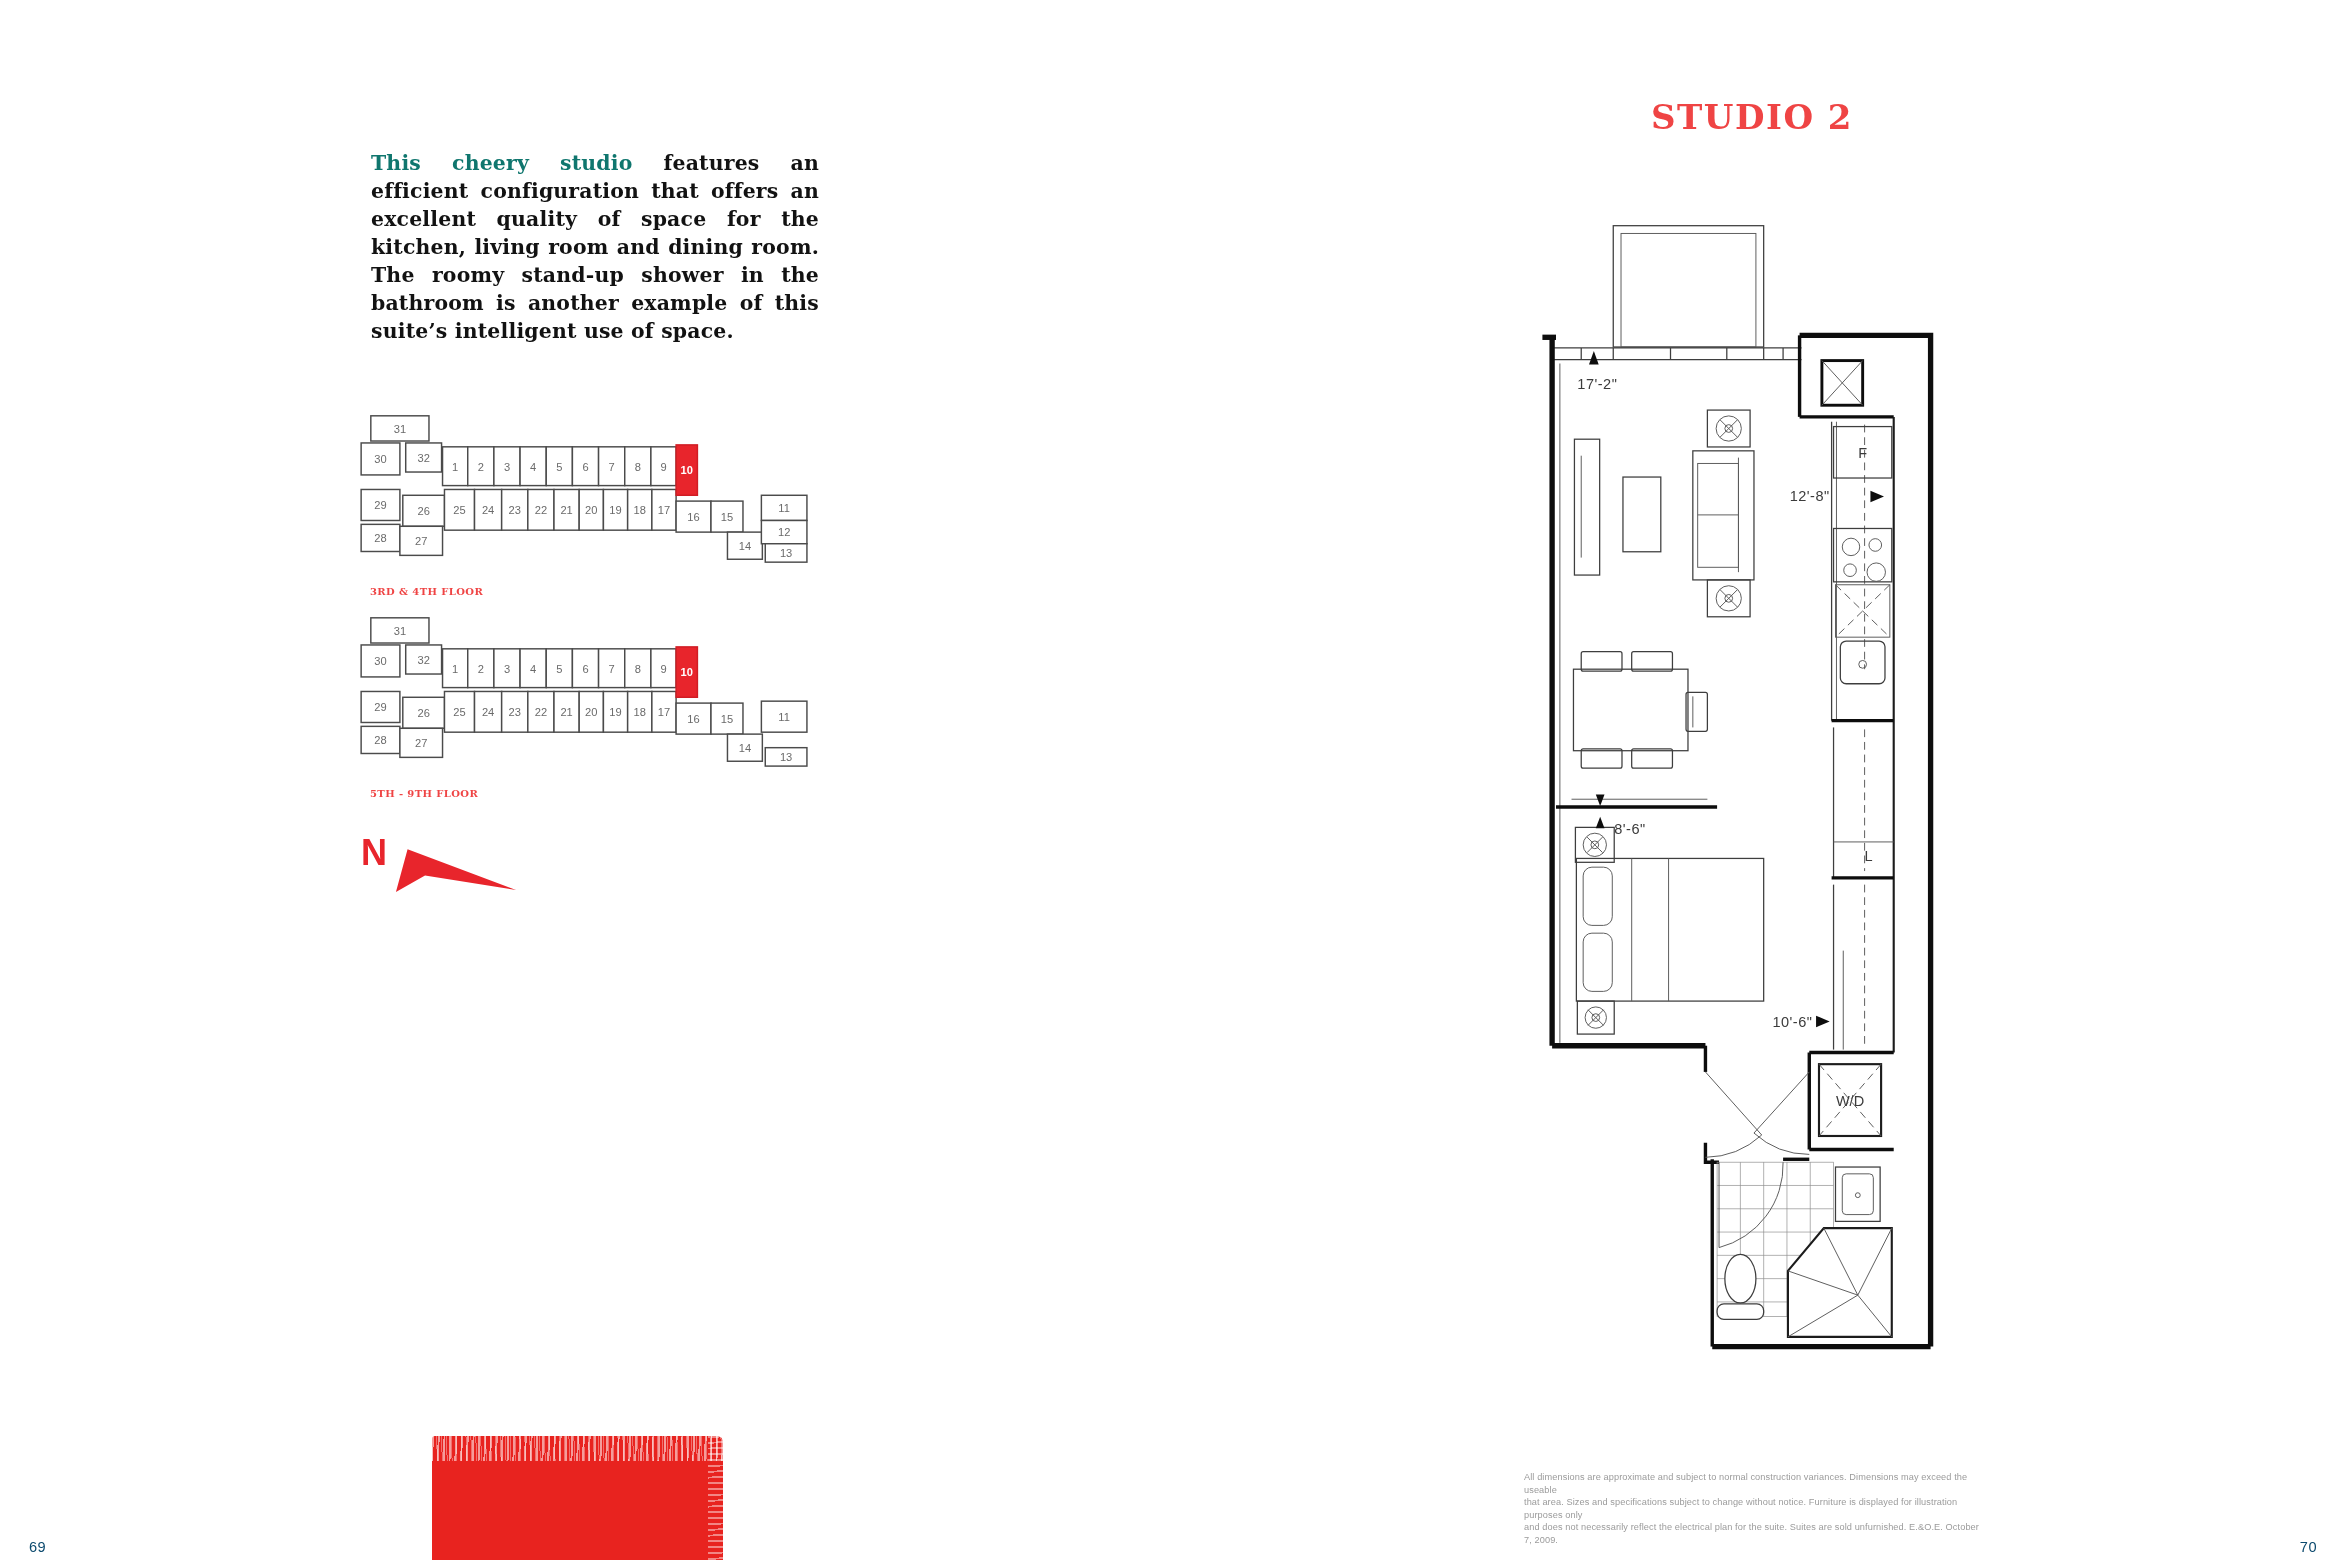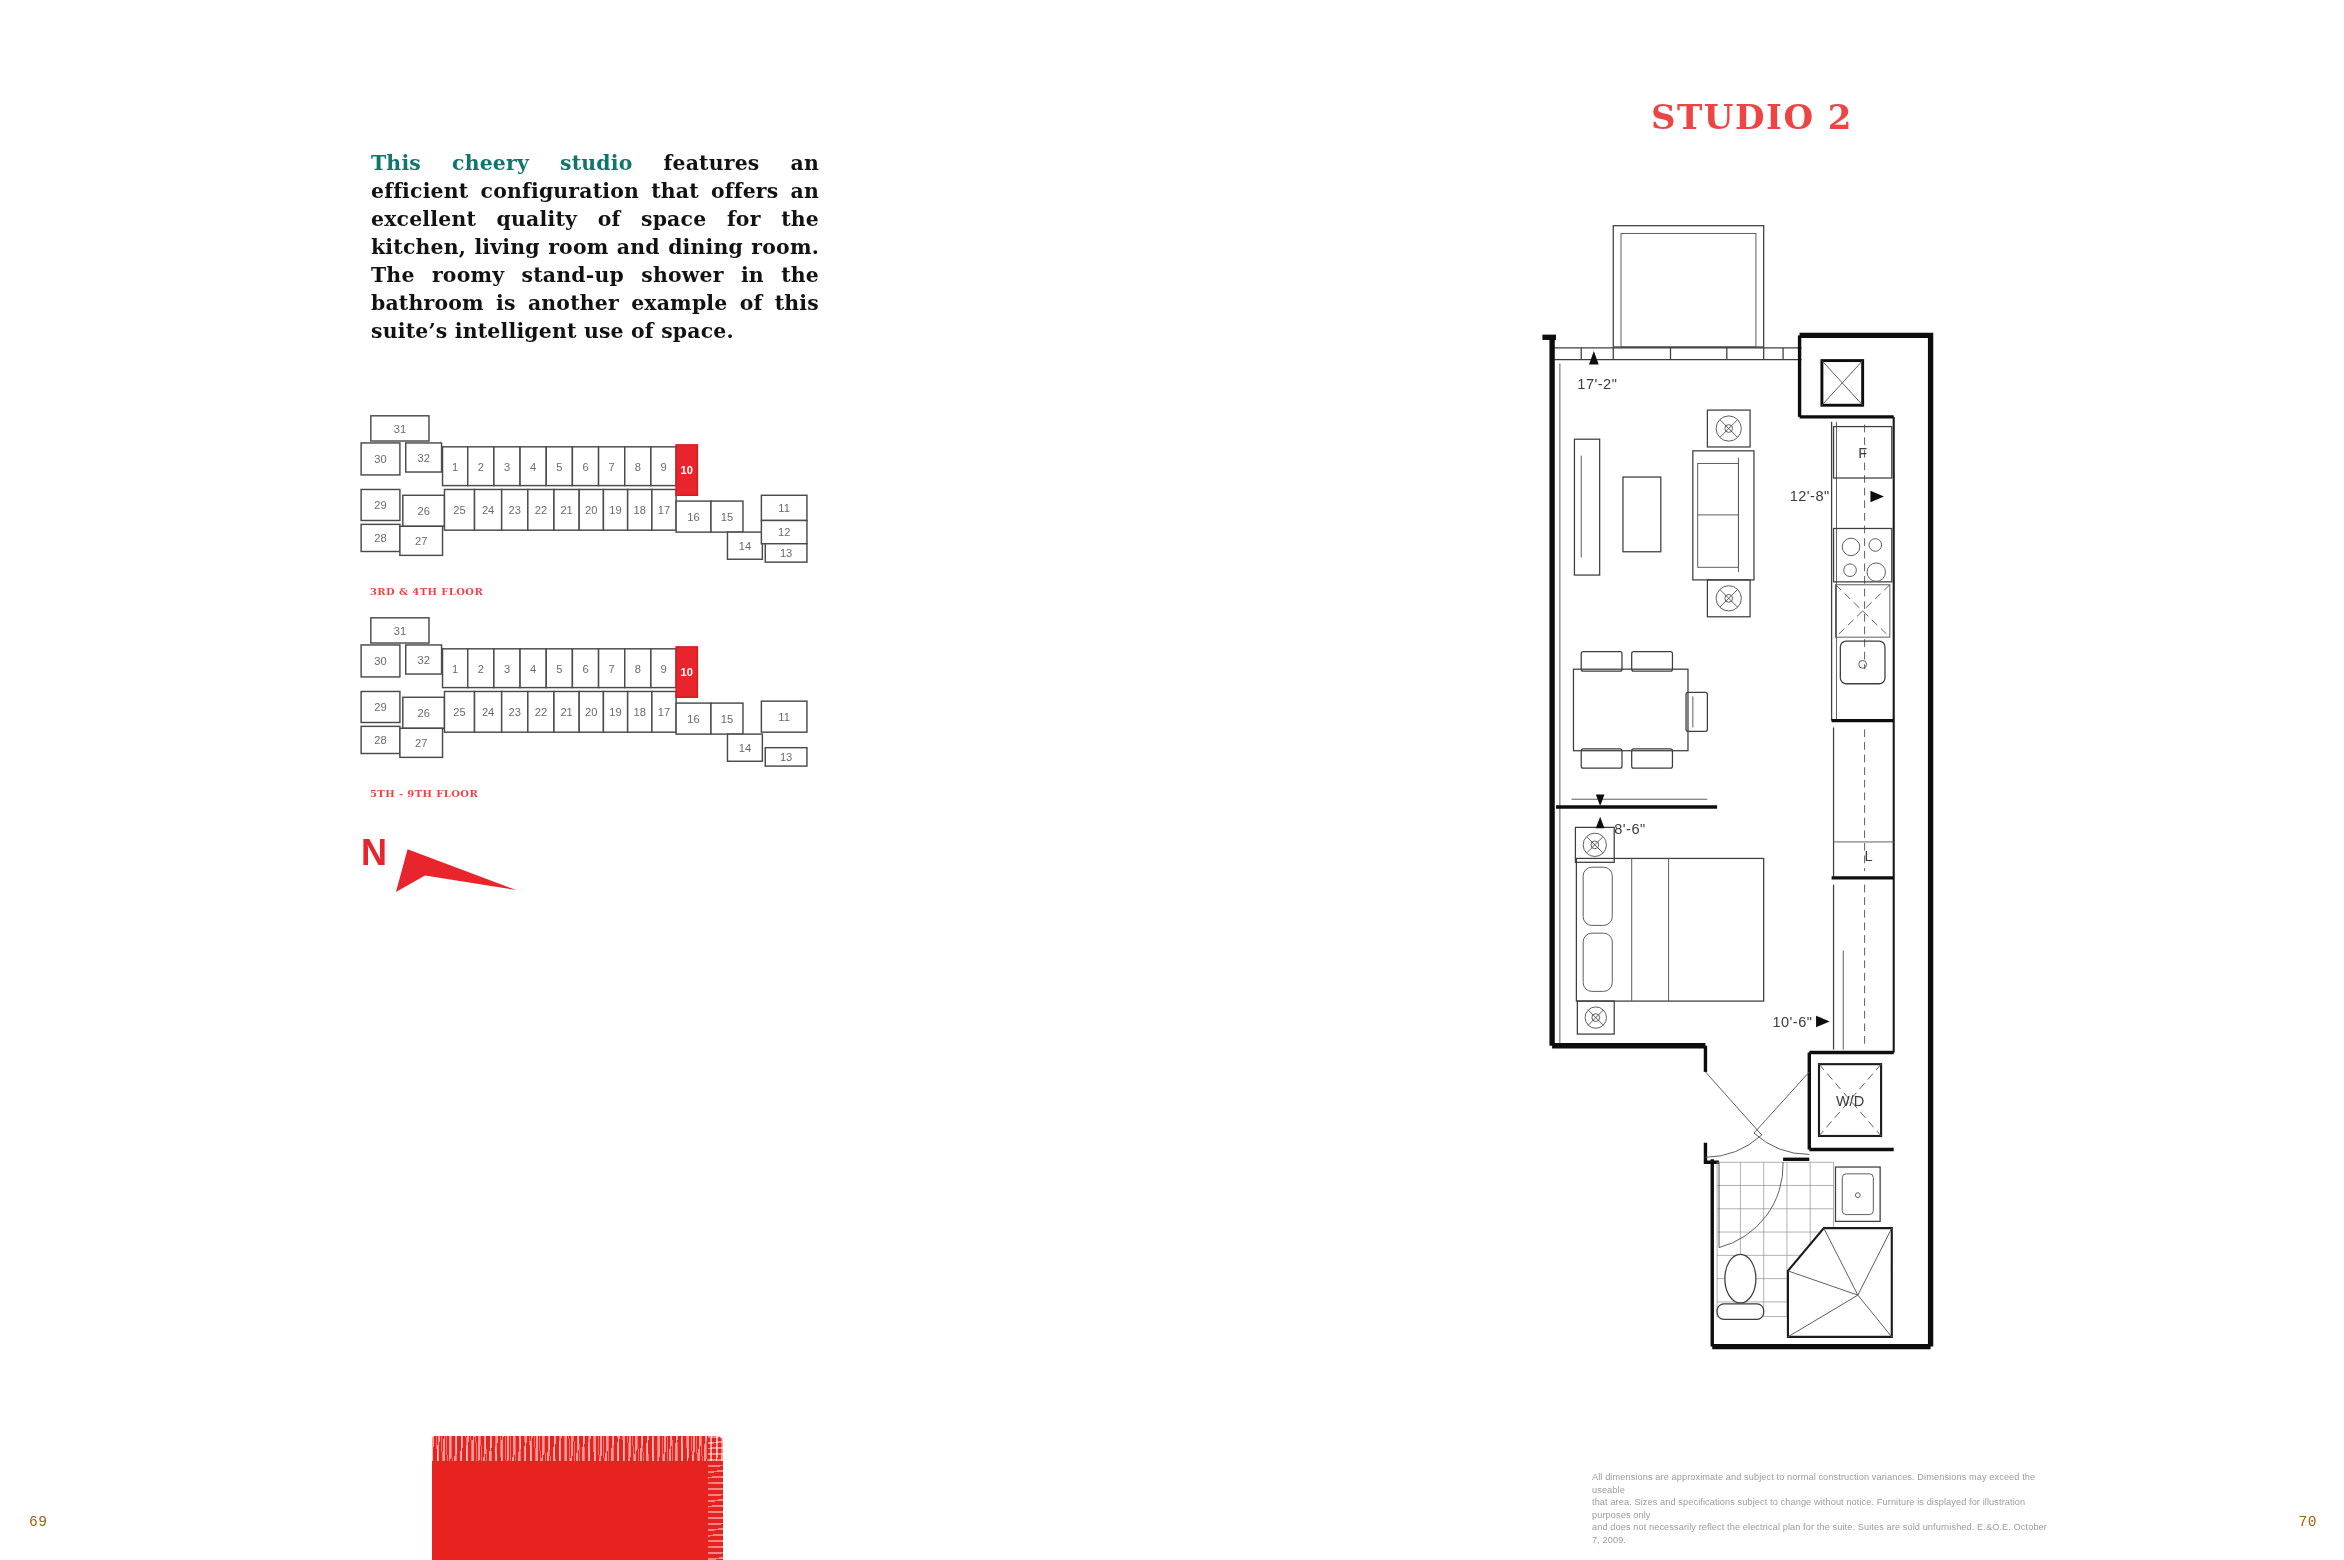--- a/index.html
+++ b/index.html
@@ -40,34 +40,34 @@
     content:"";position:absolute;left:0;top:0;right:0;height:25px;
     background:
       repeating-linear-gradient(92deg, rgba(255,255,255,.55) 0 1.9px, rgba(255,255,255,0) 1.9px 5.8px),
       repeating-linear-gradient(88deg, rgba(255,255,255,.35) 0 1px, rgba(255,255,255,0) 1px 4.9px);
   }
   .swatch:after{
     content:"";position:absolute;right:0;top:0;bottom:0;width:15.5px;
     background:repeating-linear-gradient(178deg, rgba(255,255,255,.45) 0 1.9px, rgba(255,255,255,0) 1.9px 5.8px);
   }
   .pagenum{
-    position:absolute;bottom:30px;
-    font-size:14.6px;color:#a16207;letter-spacing:0.5px;font-family:Liberation Mono, monospace;
+    position:absolute;bottom:5px;
+    font-size:14.6px;color:#0c4a6e;letter-spacing:0.5px;
   }
   .pagenum.left{left:29px;}
   .pagenum.right{right:27px;}
   
   .suite-title{
     position:absolute;left:1650px;top:97px;width:204px;text-align:center;
     font-family:"DejaVu Serif",serif;font-weight:700;
     font-size:34px;letter-spacing:1.5px;color:#ef4444;
   }
   .plan{position:absolute;left:1523px;top:213px;}
   .disclaimer{
-    position:absolute;left:1592px;top:1471px;width:456px;
+    position:absolute;left:1524px;top:1471px;width:456px;
     font-size:9.2px;line-height:12.6px;color:#9b9b9b;letter-spacing:0.1px;
   }
   
   .w6{stroke:#0d0d0d;stroke-width:5.5;fill:none;}
   .w4{stroke:#0d0d0d;stroke-width:3.5;fill:none;}
   .w3{stroke:#0d0d0d;stroke-width:3;fill:none;}
   .w2{stroke:#1c1c1c;stroke-width:2.2;fill:none;}
   .t12{stroke:#3e3e3e;stroke-width:1.3;fill:none;}
   .t10{stroke:#5a5a5a;stroke-width:1;fill:none;}
   .dsh{stroke:#5a5a5a;stroke-width:1;stroke-dasharray:8 5;fill:none;}

